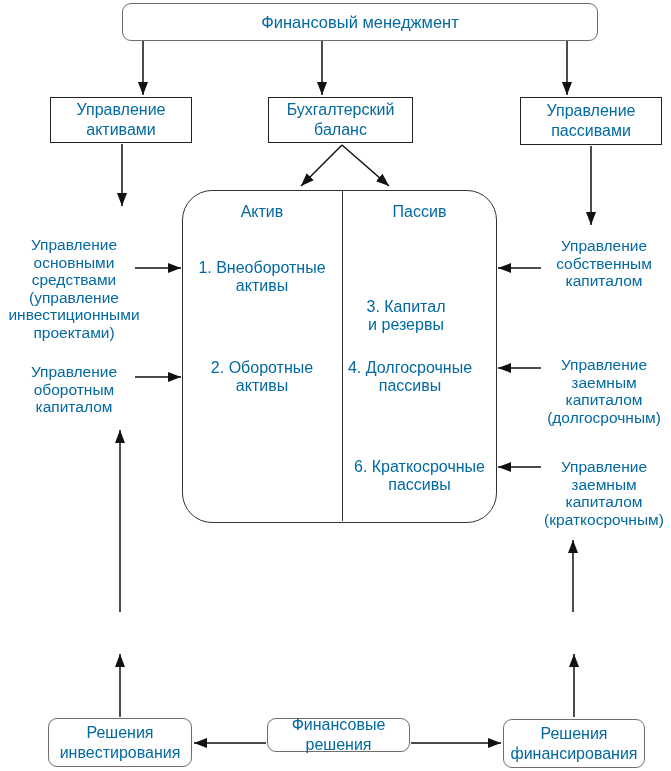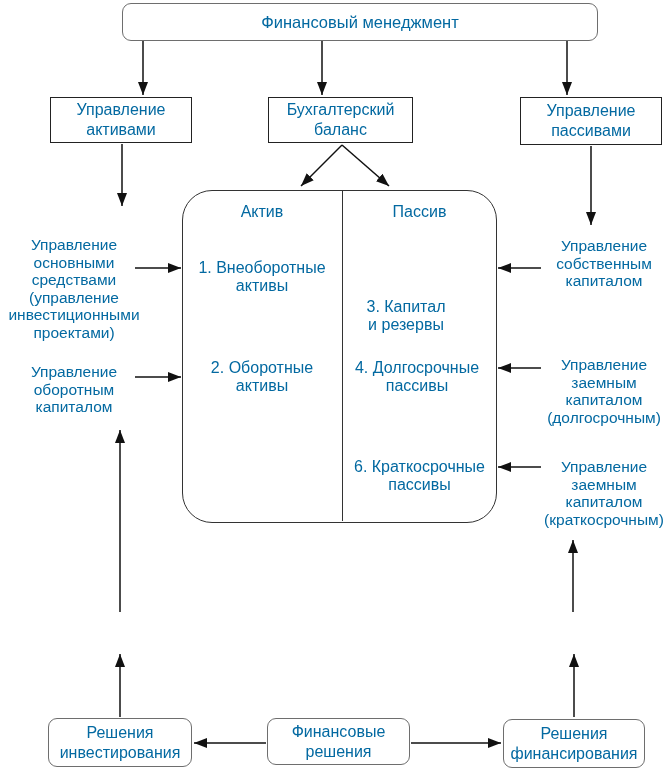--- a/index.html
+++ b/index.html
@@ -76,21 +76,21 @@
     <div class="divider"></div>
   </div>
   <div class="cell" style="left:342px; top:203px; width:155px;">Пассив</div>
   <div class="cell" style="left:182px; top:203px; width:160px;">Актив</div>
   <div class="cell" style="left:182px; top:259px; width:160px;">1. Внеоборотные
 активы</div>
   <div class="cell" style="left:182px; top:359px; width:160px;">2. Оборотные
 активы</div>
   <div class="cell" style="left:342px; top:259px; width:128px;margin-top:39px;">3. Капитал
 и резервы</div>
-  <div class="cell" style="left:349px; top:359px; width:136px;">4. Долгосрочные
+  <div class="cell" style="left:342px; top:359px; width:136px;">4. Долгосрочные
 пассивы</div>
   <div class="cell" style="left:342px; top:458px; width:155px;">6. Краткосрочные
 пассивы</div>
 
   <div class="lbl" style="left:-2px; top:236px; width:152px;">Управление
 основными
 средствами
 (управление
 инвестиционными
 проектами)</div>
@@ -106,18 +106,18 @@
 капиталом
 (долгосрочным)</div>
   <div class="lbl" style="left:534px; top:458px; width:140px;">Управление
 заемным
 капиталом
 (краткосрочным)</div>
 
 
   <div class="box rd" style="left:48px; top:718px; width:144px; height:49px;">Решения
 инвестирования</div>
-  <div class="box rd" style="left:267px; top:718px; width:143px; height:47px;">Финансовые
+  <div class="box rd" style="left:267px; top:718px; width:143px; height:34px;">Финансовые
 решения</div>
   <div class="box rd" style="left:503px; top:719px; width:142px; height:49px;">Решения
 финансирования</div>
 
 </div>
 
 </body></html>

